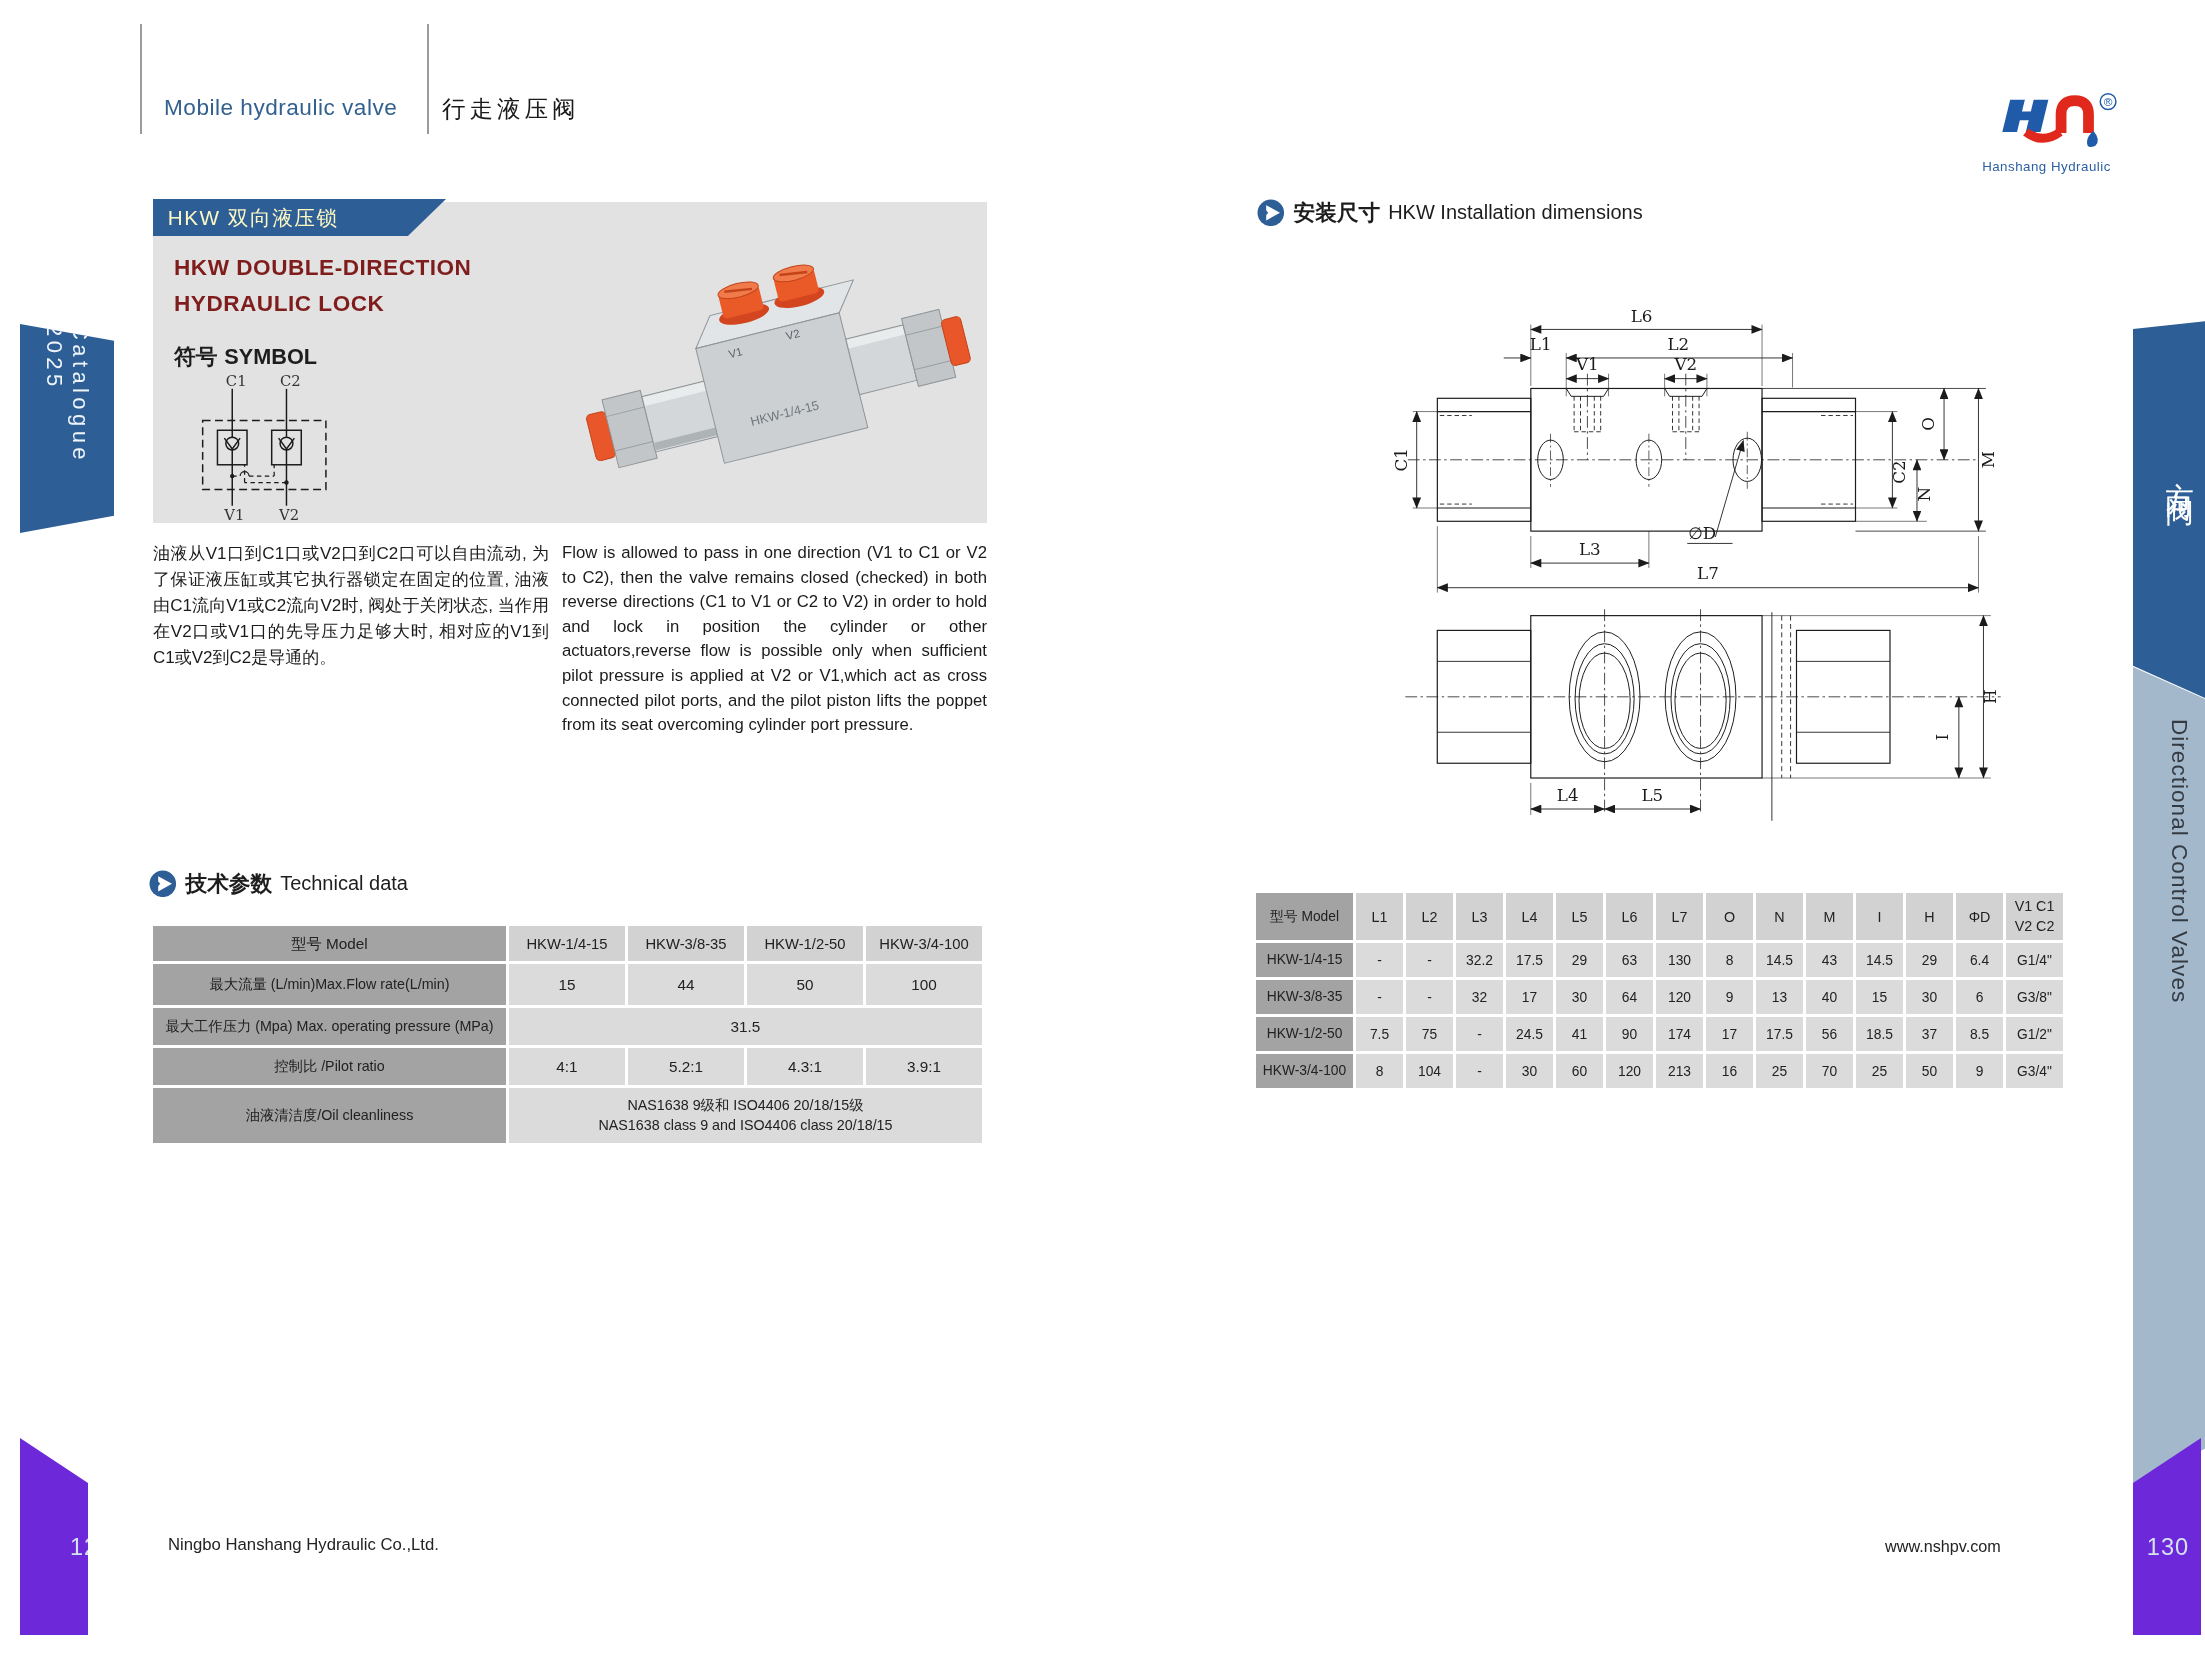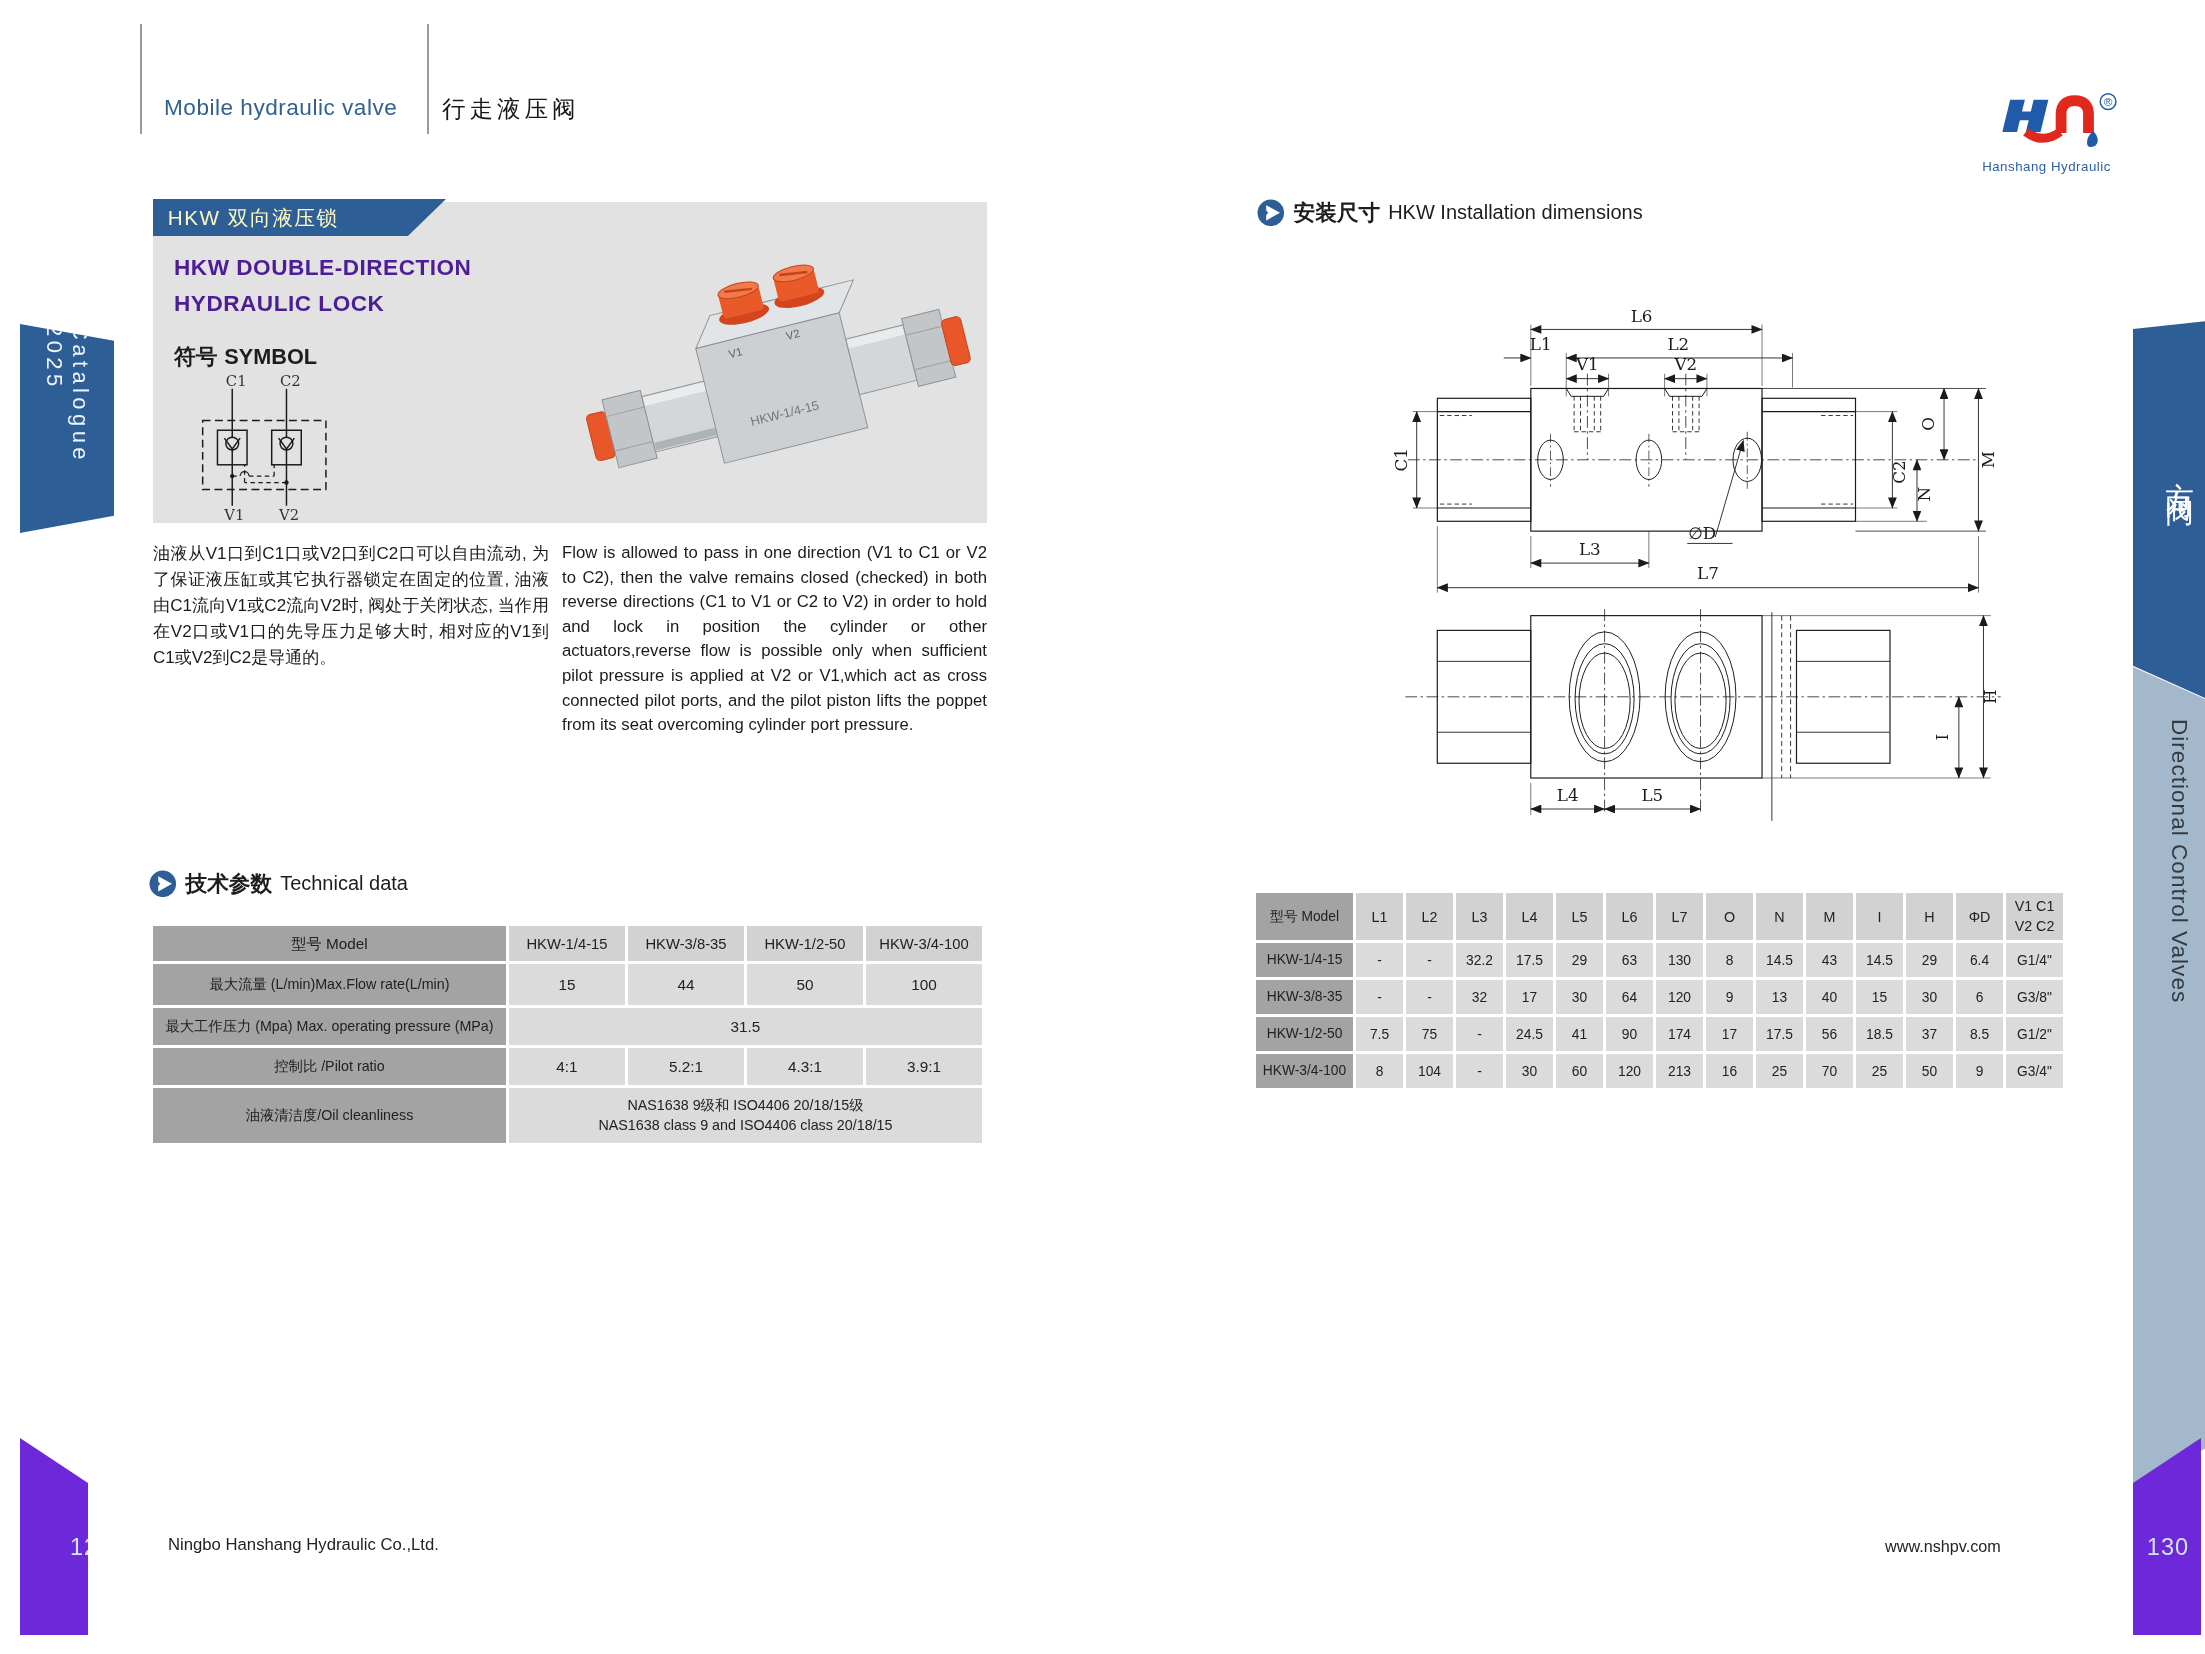--- a/index.html
+++ b/index.html
@@ -25,21 +25,21 @@
   .side-rdark span{writing-mode:vertical-rl;font-size:28.6px;color:#ffffff;letter-spacing:7.9px;padding-bottom:84px;}
   .side-rlight{left:2113px;top:667px;width:92px;height:817px;background:#a3b8cb;
                clip-path:polygon(0 0,100% 5%,100% 94.5%,0 100%);justify-content:center;align-items:flex-start;}
   .side-rlight span{writing-mode:vertical-rl;font-size:22.6px;color:#343a42;letter-spacing:1px;margin-top:52px;}
 
   
   .panel{position:absolute;left:133px;top:202px;width:834px;height:321px;background:#e2e2e2;}
   .banner{position:absolute;left:133px;top:199px;width:293px;height:37px;background:#2e5e96;
           clip-path:polygon(0 0,100% 0,87% 100%,0 100%);display:flex;align-items:center;}
   .banner span{color:#fef9c3;font-size:20.7px;letter-spacing:1.5px;padding-left:14.8px;}
-  .ptitle{position:absolute;left:154px;font-size:22.6px;font-weight:bold;color:#4c1d95;letter-spacing:0.5px;}
+  .ptitle{position:absolute;left:154px;font-size:22.6px;font-weight:bold;color:#7f1d1d;letter-spacing:0.5px;}
   .sym-heading{position:absolute;left:154px;top:342px;font-size:21.7px;font-weight:bold;color:#1d1d1d;}
   .sym-heading .en{margin-left:6.9px;}
 
   .desc{position:absolute;top:541px;font-size:17px;line-height:26px;color:#1b1b1b;text-align:justify;}
   .desc-zh{left:133px;width:396px;}
   .desc-en{left:542px;width:425px;font-size:16.7px;line-height:24.6px;}
 
   
   .sec{position:absolute;display:flex;align-items:center;}
   .sec .zh{font-size:21.7px;font-weight:bold;color:#1d1d1d;margin-left:8.9px;}

